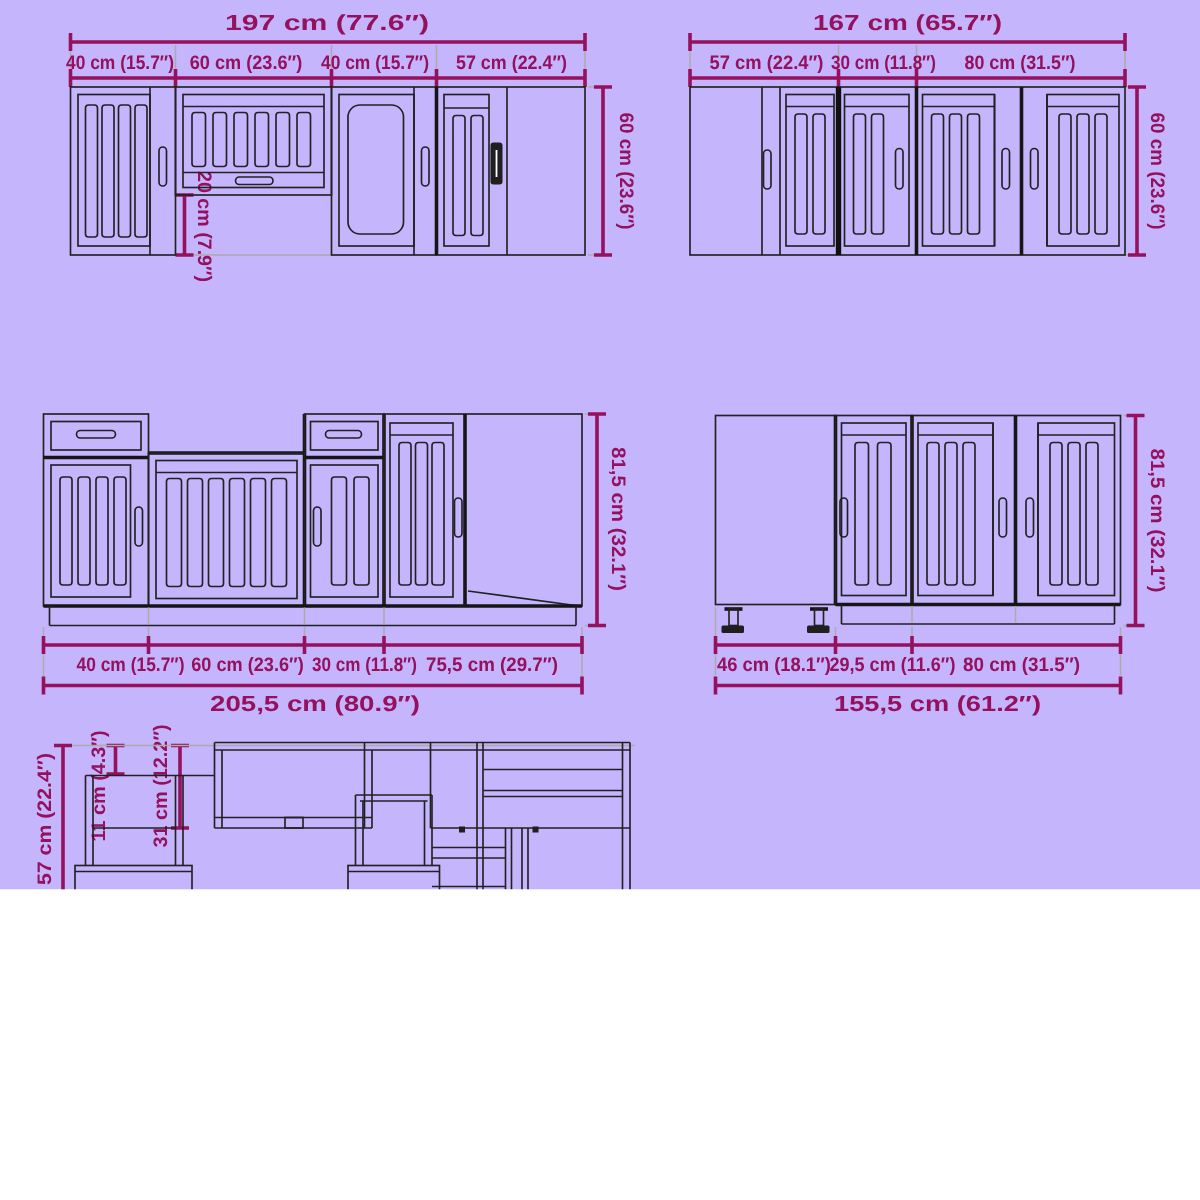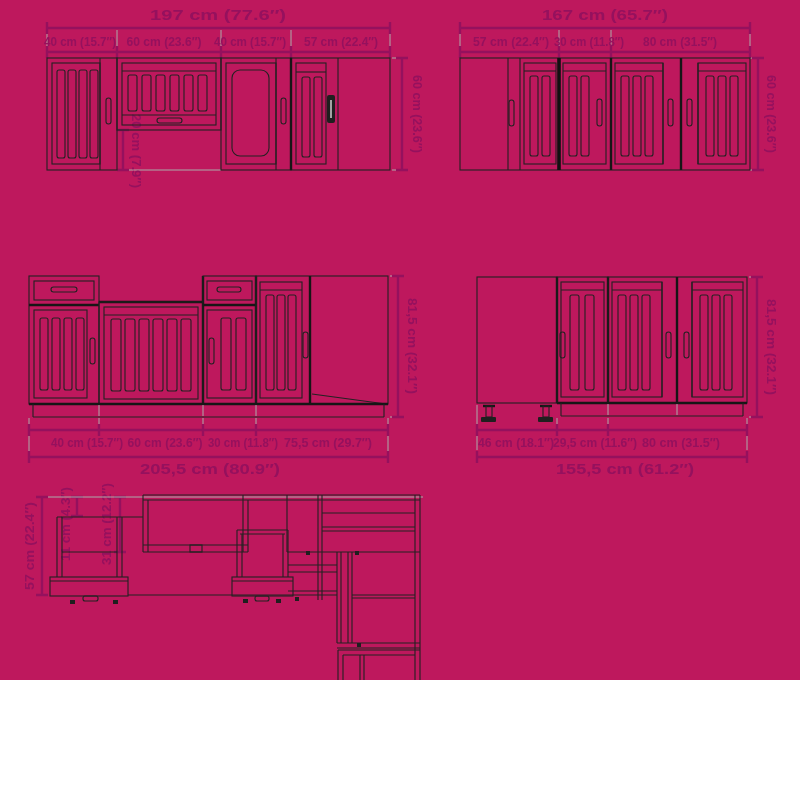--- a/index.html
+++ b/index.html
@@ -1,16 +1,16 @@
 <!DOCTYPE html>
 <html><head>
 <meta charset="utf-8">
 <style>
   html,body{margin:0;padding:0;background:#ffffff;}
-  .canvas{position:relative;width:800px;height:680px;background:#be185d;overflow:hidden;
+  .canvas{position:relative;width:800px;height:593px;background:#c4b5fd;overflow:hidden;
           font-family:"Liberation Sans",sans-serif;}
   svg{position:absolute;overflow:visible;}
   
   .ln {stroke:#222222;stroke-width:1.1;fill:none;}
   .ln2{stroke:#161616;stroke-width:2.4;fill:none;}
   .ln3{stroke:#111111;stroke-width:3.6;fill:none;}
   .lng{stroke:#ababab;stroke-width:1;fill:none;}
   .fil{fill:#1f1f1f;stroke:none;}
   
   .dim{stroke:#95115e;stroke-width:2.4;fill:none;}

